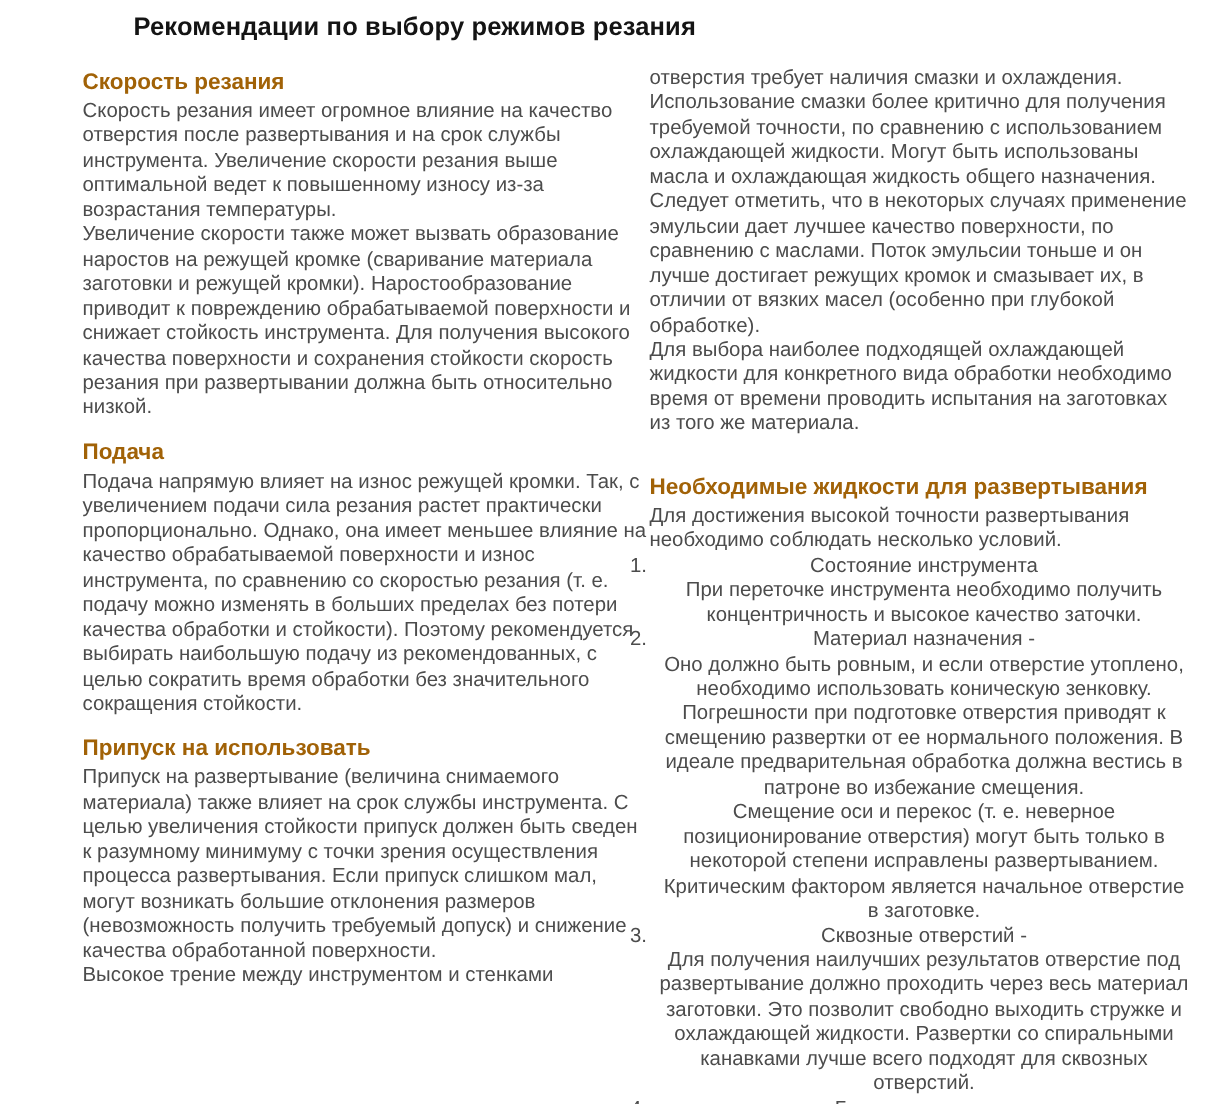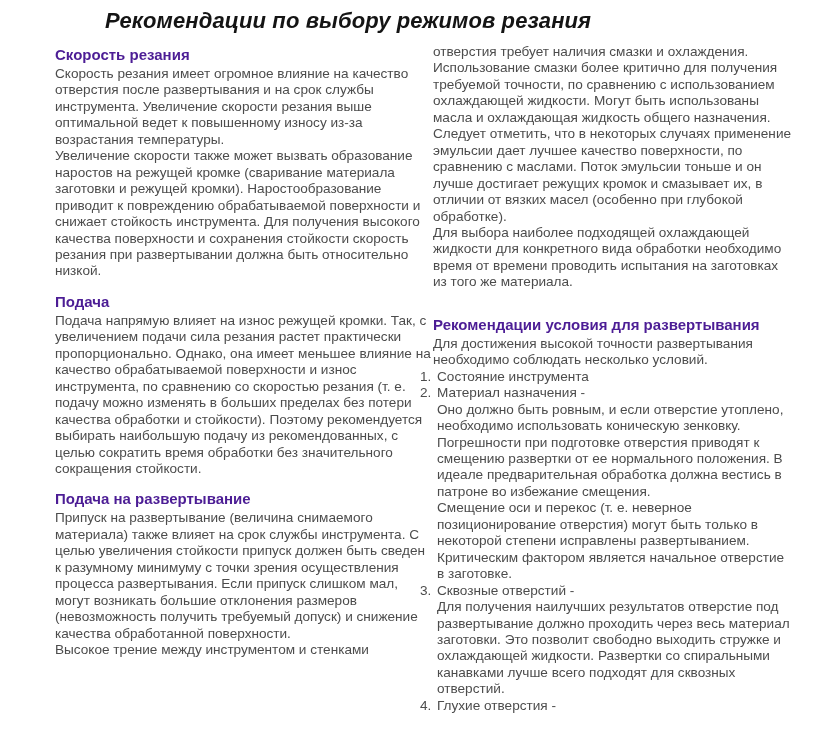--- a/index.html
+++ b/index.html
@@ -10,66 +10,65 @@
   .page {
     position: relative;
     width: 814px;
     height: 736px;
     background: #ffffff;
     overflow: hidden;
     font-family: "Liberation Sans", "DejaVu Sans", sans-serif;
   }
   .doc-title {
     position: absolute;
-    left: 105px;
+    left: 89px;
     top: 8px;
     margin: 0;
-    font-size: 22px;
+    font-size: 17px;
     font-weight: 700;
     color: #141414;
     letter-spacing: 0.1px;
     white-space: nowrap;
-    font-style: italic;
   }
   .col {
     position: absolute;
     top: 44px;
     font-size: 13.6px;
     line-height: 16.45px;
     color: #4c4c4c;
   }
   .col-left  { left: 55px;  width: 376px; }
   .col-right { left: 433px; width: 362px; }
 
   .col p { margin: 0; }
 
   .col h2 {
     margin: 13px 0 2px 0;
     font-size: 15px;
     line-height: 18px;
     font-weight: 700;
-    color: #4c1d95;
+    color: #a16207;
   }
   .col section:first-child h2 { margin-top: 2px; }
   .col h2.gap-lg { margin-top: 25px; }
 
   ol.cond-list {
     list-style: none;
     margin: 0;
     padding: 0;
   }
   ol.cond-list li {
     display: flex;
     align-items: flex-start;
   }
   ol.cond-list .num {
     flex: 0 0 17px;
     margin-left: -13px;
   }
-  ol.cond-list .item-body { flex: 1; min-width: 0; }
+  ol.cond-list .item-body { flex: 1; min-width: 0; text-align: center; }
 </style>
 </head>
 <body>
 
 <main class="page">
 
   <h1 class="doc-title">Рекомендации по выбору режимов резания</h1>
 
   <div class="col col-left">
 
@@ -78,45 +77,46 @@
       <p>Скорость резания имеет огромное влияние на качество отверстия после развертывания и на срок службы инструмента. Увеличение скорости резания выше оптимальной ведет к повышенному износу из-за возрастания температуры.</p>
       <p>Увеличение скорости также может вызвать образование наростов на режущей кромке (сваривание материала заготовки и режущей кромки). Наростообразование приводит к повреждению обрабатываемой поверхности и снижает стойкость инструмента. Для получения высокого качества поверхности и сохранения стойкости скорость резания при развертывании должна быть относительно низкой.</p>
     </section>
 
     <section>
       <h2>Подача</h2>
       <p>Подача напрямую влияет на износ режущей кромки. Так, с увеличением подачи сила резания растет практически пропорционально. Однако, она имеет меньшее влияние на качество обрабатываемой поверхности и износ инструмента, по сравнению со скоростью резания (т. е. подачу можно изменять в больших пределах без потери качества обработки и стойкости). Поэтому рекомендуется выбирать наибольшую подачу из рекомендованных, с целью сократить время обработки без значительного сокращения стойкости.</p>
     </section>
 
     <section>
-      <h2>Подача на развертывание</h2>
+      <h2>Припуск на использовать</h2>
       <p>Припуск на развертывание (величина снимаемого материала) также влияет на срок службы инструмента. С целью увеличения стойкости припуск должен быть сведен к разумному минимуму с точки зрения осуществления процесса развертывания. Если припуск слишком мал, могут возникать большие отклонения размеров (невозможность получить требуемый допуск) и снижение качества обработанной поверхности.</p>
     </section>
 
     <section>
       <p>Высокое трение между инструментом и стенками</p>
     </section>
 
   </div>
 
   <div class="col col-right">
 
     <p>отверстия требует наличия смазки и охлаждения. Использование смазки более критично для получения требуемой точности, по сравнению с использованием охлаждающей жидкости. Могут быть использованы масла и охлаждающая жидкость общего назначения. Следует отметить, что в некоторых случаях применение эмульсии дает лучшее качество поверхности, по сравнению с маслами. Поток эмульсии тоньше и он лучше достигает режущих кромок и смазывает их, в отличии от вязких масел (особенно при глубокой обработке).</p>
     <p>Для выбора наиболее подходящей охлаждающей жидкости для конкретного вида обработки необходимо время от времени проводить испытания на заготовках из того же материала.</p>
 
     <section>
-      <h2 class="gap-lg">Рекомендации условия для развертывания</h2>
+      <h2 class="gap-lg">Необходимые жидкости для развертывания</h2>
       <p>Для достижения высокой точности развертывания необходимо соблюдать несколько условий.</p>
 
       <ol class="cond-list">
 
         <li>
           <span class="num">1.</span>
           <div class="item-body">
             <p>Состояние инструмента</p>
+            <p>При переточке инструмента необходимо получить концентричность и высокое качество заточки.</p>
           </div>
         </li>
 
         <li>
           <span class="num">2.</span>
           <div class="item-body">
             <p>Материал назначения -</p>
             <p>Оно должно быть ровным, и если отверстие утоплено, необходимо использовать коническую зенковку. Погрешности при подготовке отверстия приводят к смещению развертки от ее нормального положения. В идеале предварительная обработка должна вестись в патроне во избежание смещения.</p>
             <p>Смещение оси и перекос (т. е. неверное позиционирование отверстия) могут быть только в некоторой степени исправлены развертыванием. Критическим фактором является начальное отверстие в заготовке.</p>
           </div>

